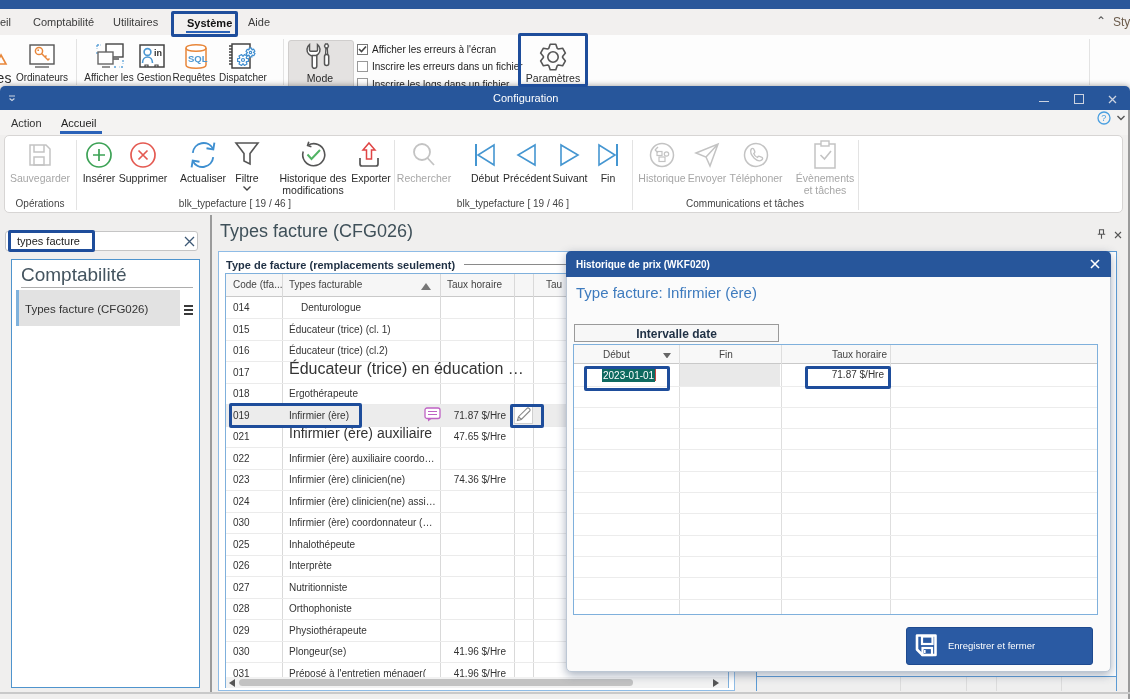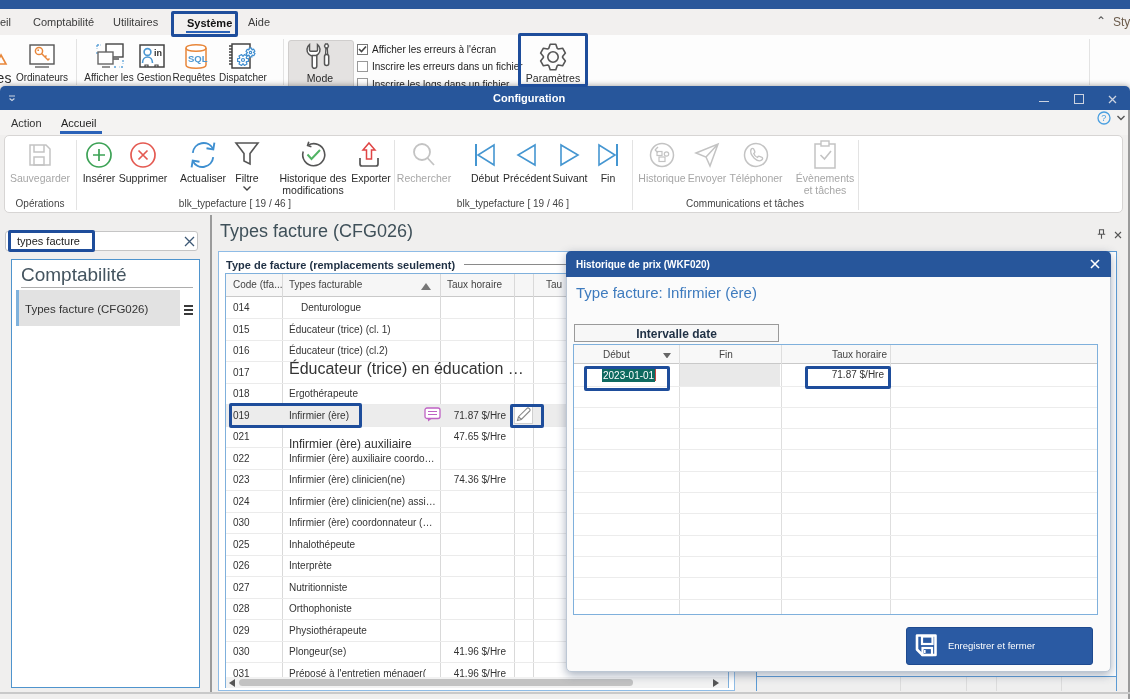--- a/index.html
+++ b/index.html
@@ -110,21 +110,21 @@
 </svg>
 <div class="lbl" style="left:553px;top:71.5px;font-size:10.5px">Paramètres</div>
 
 <div class="ab" style="left:0;top:86px;width:1130px;height:613px;background:#f0efee;border-radius:5px 5px 0 0;box-shadow:0 0 6px rgba(0,0,0,.4)"></div>
 <div class="ab" style="left:1128px;top:110px;width:2px;height:589px;background:#9b9b9b"></div>
 <div class="ab" style="left:0;top:692px;width:1130px;height:2px;background:#c9c9c9"></div>
 <div class="ab" style="left:0;top:86px;width:1130px;height:24px;background:#27569b;border-radius:5px 5px 0 0"></div>
 <svg class="ab" style="left:7px;top:93px" width="10" height="10" viewBox="0 0 10 10">
     <path d="M2 3 h6 M2.6 5.5 L5 7.5 L7.4 5.5" stroke="#cdd6e4" stroke-width="1.2" fill="none"></path>
   </svg>
-<div class="cl" style="left:493px;top:92px;font-size:11px;color:#fff;font-weight:bold">Configuration</div>
+<div class="cl" style="left:493px;top:92px;font-size:11px;color:#fff;font-weight:normal">Configuration</div>
 <div class="ab" style="left:1039px;top:100.5px;width:10px;height:1.5px;background:#ccd3e0"></div>
 <div class="ab" style="left:1074px;top:94px;width:8px;height:8px;border:1.4px solid #ccd3e0"></div>
 <svg class="ab" style="left:1107.5px;top:94.5px" width="9" height="9" viewBox="0 0 9 9">
     <path d="M1 1 L8 8 M8 1 L1 8" stroke="#ccd3e0" stroke-width="1.3"></path>
   </svg>
 
 <div class="ab" style="left:0;top:110px;width:1128px;height:25px;background:#f4f3f2"></div>
 <div class="cl" style="left:11px;top:117px;font-size:11px;color:#333">Action</div>
 <div class="cl" style="left:61px;top:117px;font-size:11px;color:#222;font-weight:normal">Accueil</div>
 <div class="ab" style="left:60px;top:131px;width:42px;height:2.5px;background:#2a62b8"></div>
@@ -311,21 +311,21 @@
 <div class="ab" style="left:226px;top:404.0px;width:502px;height:1px;background:#ebebeb"></div>
 <div class="cl" style="left:233px;top:388.2px;font-size:10px;color:#333">018</div>
 <div class="cl" style="left:289px;top:388.2px;font-size:10px;color:#333">Ergothérapeute</div>
 <div class="ab" style="left:226px;top:405.0px;width:502px;height:21.5px;background:#ececec"></div>
 <div class="ab" style="left:226px;top:425.5px;width:502px;height:1px;background:#ebebeb"></div>
 <div class="cl" style="left:233px;top:409.8px;font-size:10px;color:#333">019</div>
 <div class="cl" style="left:289px;top:409.8px;font-size:10px;color:#333">Infirmier (ère)</div>
 <div class="cl" style="right:624px;top:409.8px;font-size:10px;color:#333">71.87 $/Hre</div>
 <div class="ab" style="left:226px;top:447.0px;width:502px;height:1px;background:#ebebeb"></div>
 <div class="cl" style="left:233px;top:431.2px;font-size:10px;color:#333">021</div>
-<div class="cl" style="left:289px;top:437px;font-size:12px;color:#333">Infirmier (ère) auxiliaire</div>
+<div class="cl" style="left:289px;top:425px;font-size:14px;color:#333">Infirmier (ère) auxiliaire</div>
 <div class="cl" style="right:624px;top:431.2px;font-size:10px;color:#333">47.65 $/Hre</div>
 <div class="ab" style="left:226px;top:468.5px;width:502px;height:1px;background:#ebebeb"></div>
 <div class="cl" style="left:233px;top:452.8px;font-size:10px;color:#333">022</div>
 <div class="cl" style="left:289px;top:452.8px;font-size:10px;color:#333">Infirmier (ère) auxiliaire coordo…</div>
 <div class="ab" style="left:226px;top:490.0px;width:502px;height:1px;background:#ebebeb"></div>
 <div class="cl" style="left:233px;top:474.2px;font-size:10px;color:#333">023</div>
 <div class="cl" style="left:289px;top:474.2px;font-size:10px;color:#333">Infirmier (ère) clinicien(ne)</div>
 <div class="cl" style="right:624px;top:474.2px;font-size:10px;color:#333">74.36 $/Hre</div>
 <div class="ab" style="left:226px;top:511.5px;width:502px;height:1px;background:#ebebeb"></div>
 <div class="cl" style="left:233px;top:495.8px;font-size:10px;color:#333">024</div>

